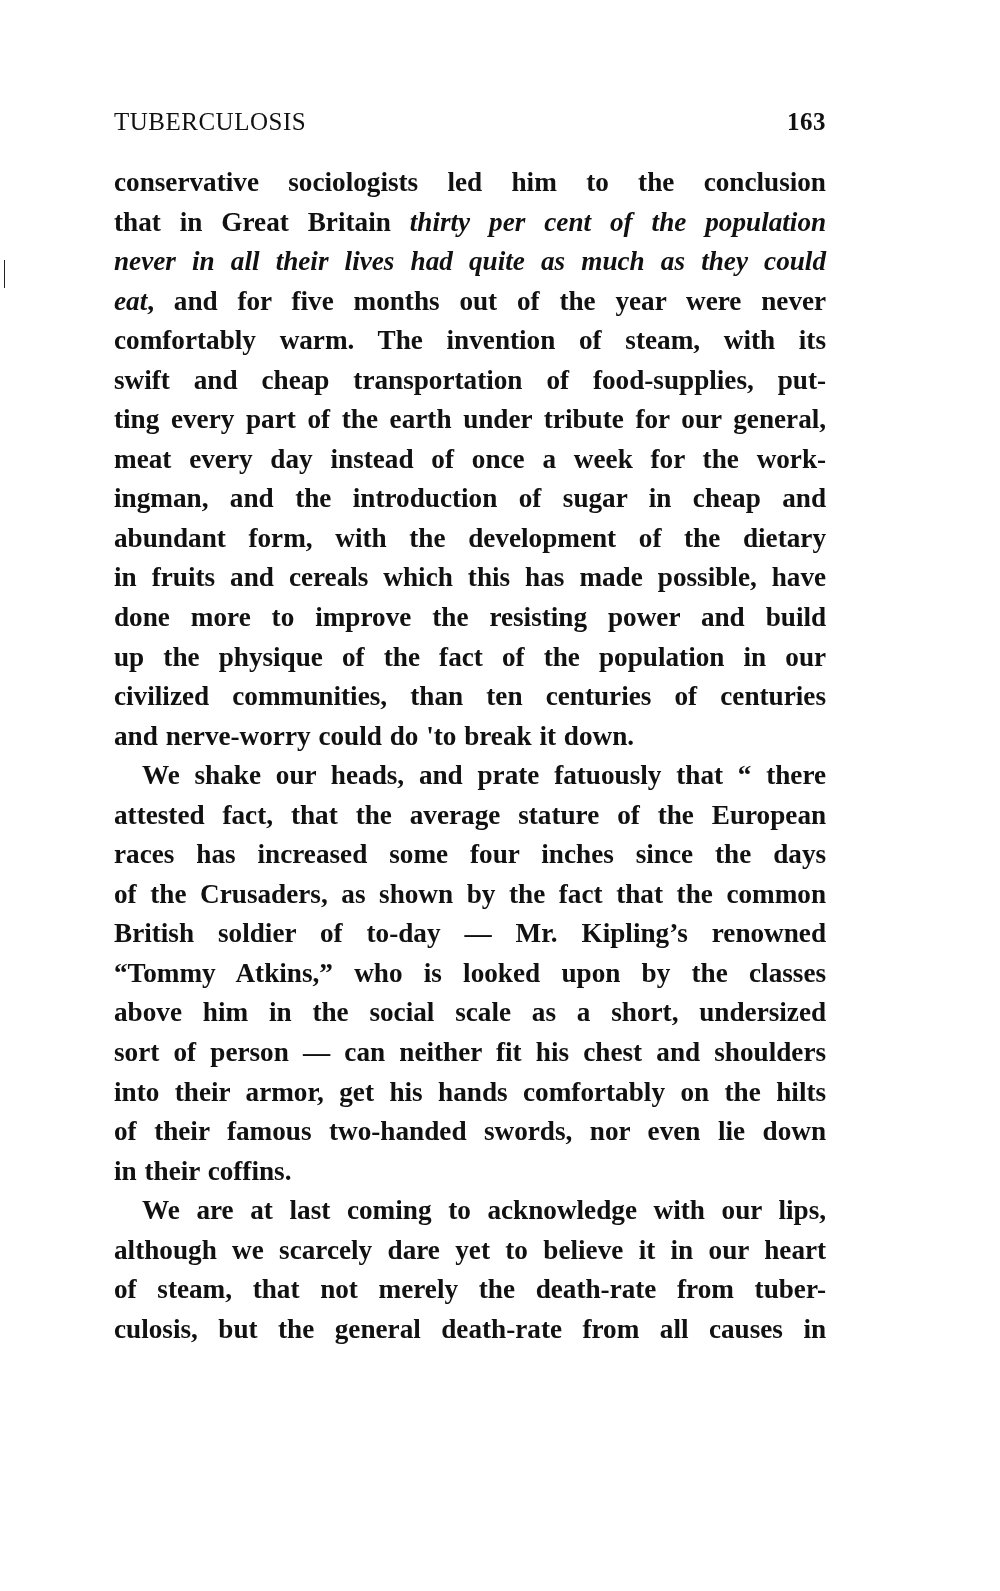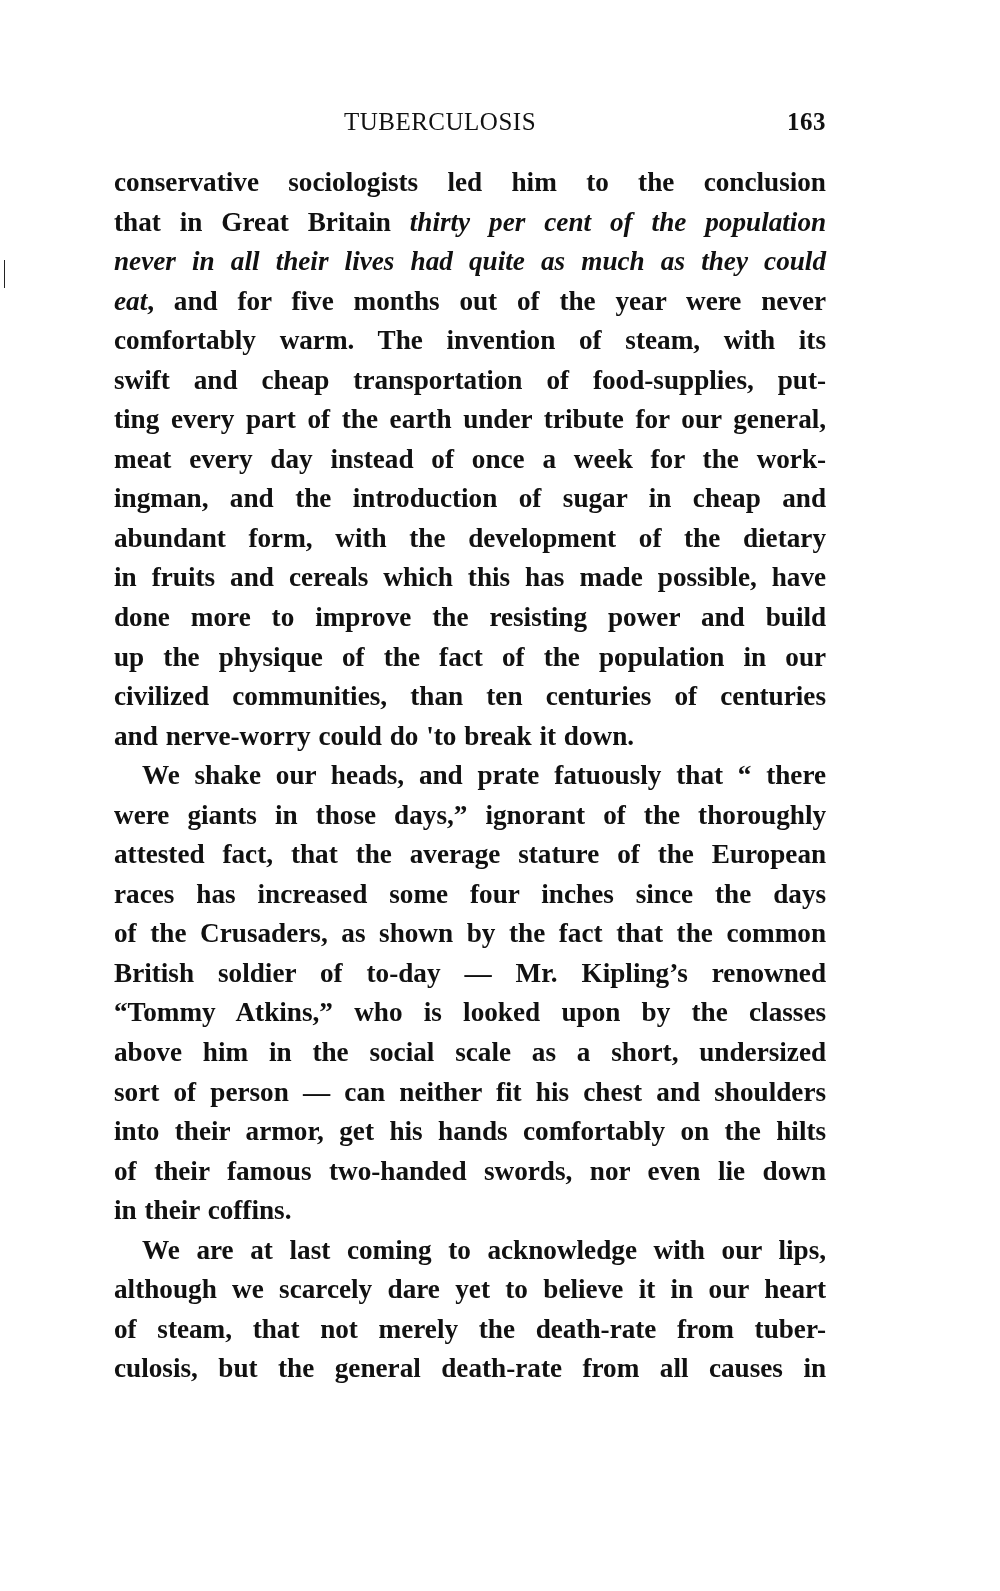--- a/index.html
+++ b/index.html
@@ -28,21 +28,21 @@
     width: 712px;
     height: 36px;
     font-size: 25px;
     line-height: 36px;
     letter-spacing: 0.5px;
   }
   .running-title {
     position: absolute;
     left: 0;
     width: 712px;
-    text-align: center;
+    text-align: left;
     padding-right: 60px;
     box-sizing: border-box;
   }
   .page-number {
     position: absolute;
     right: 0;
     top: 0;
     font-weight: bold;
     margin-left: 7px;
   }
@@ -108,21 +108,20 @@
         <span class="line"><span>ingman,</span> <span>and</span> <span>the</span> <span>introduction</span> <span>of</span> <span>sugar</span> <span>in</span> <span>cheap</span> <span>and</span></span>
         <span class="line"><span>abundant</span> <span>form,</span> <span>with</span> <span>the</span> <span>development</span> <span>of</span> <span>the</span> <span>dietary</span></span>
         <span class="line"><span>in</span> <span>fruits</span> <span>and</span> <span>cereals</span> <span>which</span> <span>this</span> <span>has</span> <span>made</span> <span>possible,</span> <span>have</span></span>
         <span class="line"><span>done</span> <span>more</span> <span>to</span> <span>improve</span> <span>the</span> <span>resisting</span> <span>power</span> <span>and</span> <span>build</span></span>
         <span class="line"><span>up</span> <span>the</span> <span>physique</span> <span>of</span> <span>the</span> <span>fact</span> <span>of</span> <span>the</span> <span>population</span> <span>in</span> <span>our</span></span>
         <span class="line"><span>civilized</span> <span>communities,</span> <span>than</span> <span>ten</span> <span>centuries</span> <span>of</span> <span>centuries</span></span>
         <span class="line last"><span>and</span> <span>nerve-worry</span> <span>could</span> <span>do</span> <span>'to</span> <span>break</span> <span>it</span> <span>down.</span></span>
       </p>
     <p class="para">
         <span class="line indent"><span>We</span> <span>shake</span> <span>our</span> <span>heads,</span> <span>and</span> <span>prate</span> <span>fatuously</span> <span>that</span> <span>“</span> <span>there</span></span>
-        <span class="line"><span>were</span> <span>giants</span> <span>in</span> <span>those</span> <span>days,”</span> <span>ignorant</span> <span>of</span> <span>the</span> <span>thoroughly</span></span>
         <span class="line"><span>attested</span> <span>fact,</span> <span>that</span> <span>the</span> <span>average</span> <span>stature</span> <span>of</span> <span>the</span> <span>European</span></span>
         <span class="line"><span>races</span> <span>has</span> <span>increased</span> <span>some</span> <span>four</span> <span>inches</span> <span>since</span> <span>the</span> <span>days</span></span>
         <span class="line"><span>of</span> <span>the</span> <span>Crusaders,</span> <span>as</span> <span>shown</span> <span>by</span> <span>the</span> <span>fact</span> <span>that</span> <span>the</span> <span>common</span></span>
         <span class="line"><span>British</span> <span>soldier</span> <span>of</span> <span>to-day</span> <span>—</span> <span>Mr.</span> <span>Kipling’s</span> <span>renowned</span></span>
         <span class="line"><span>“Tommy</span> <span>Atkins,”</span> <span>who</span> <span>is</span> <span>looked</span> <span>upon</span> <span>by</span> <span>the</span> <span>classes</span></span>
         <span class="line"><span>above</span> <span>him</span> <span>in</span> <span>the</span> <span>social</span> <span>scale</span> <span>as</span> <span>a</span> <span>short,</span> <span>undersized</span></span>
         <span class="line"><span>sort</span> <span>of</span> <span>person</span> <span>—</span> <span>can</span> <span>neither</span> <span>fit</span> <span>his</span> <span>chest</span> <span>and</span> <span>shoulders</span></span>
         <span class="line"><span>into</span> <span>their</span> <span>armor,</span> <span>get</span> <span>his</span> <span>hands</span> <span>comfortably</span> <span>on</span> <span>the</span> <span>hilts</span></span>
         <span class="line"><span>of</span> <span>their</span> <span>famous</span> <span>two-handed</span> <span>swords,</span> <span>nor</span> <span>even</span> <span>lie</span> <span>down</span></span>
         <span class="line last"><span>in</span> <span>their</span> <span>coffins.</span></span>

